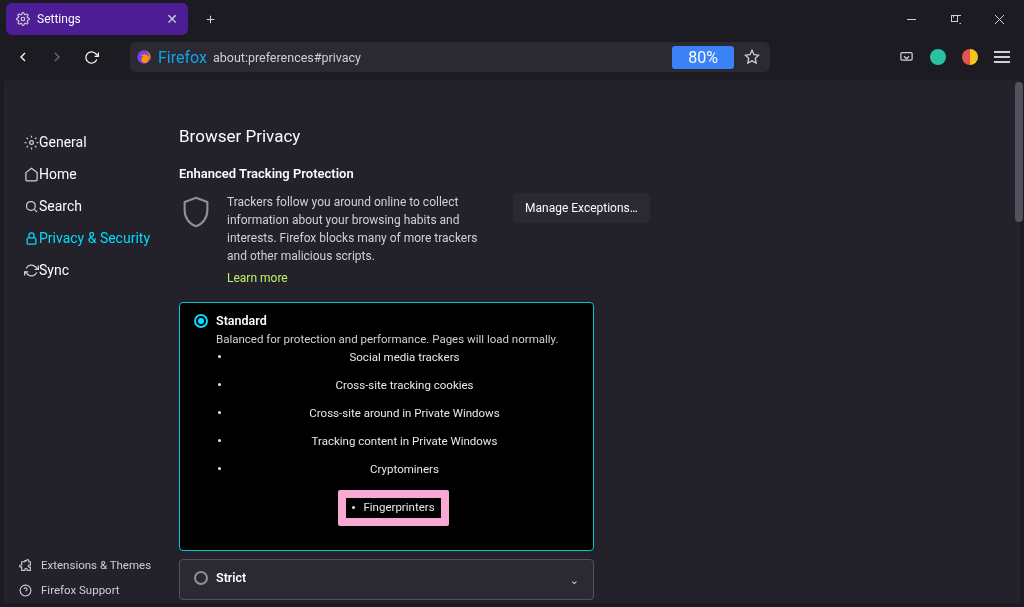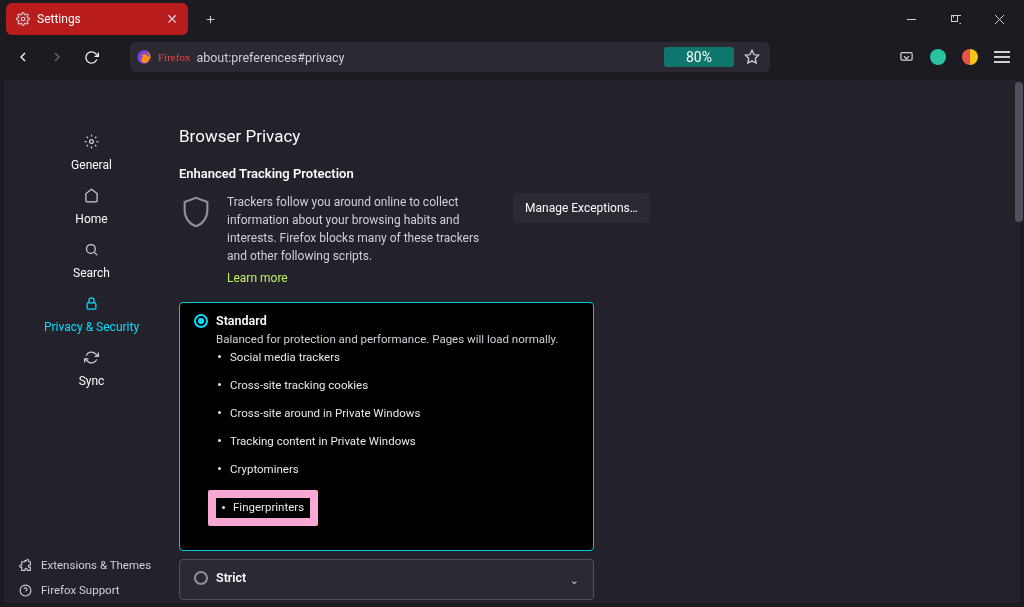--- a/index.html
+++ b/index.html
@@ -1,59 +1,59 @@
 <!DOCTYPE html>
 <html><head>
 <meta charset="utf-8">
 <style>
 * { margin: 0; padding: 0; box-sizing: border-box; font-family: -apple-system, BlinkMacSystemFont, "Segoe UI", Roboto, Helvetica, Arial, sans-serif; }
 body { width: 1024px; height: 607px; background: #1c1b22; color: #fbfbfe; overflow: hidden; }
 
 
 .titlebar { height: 38px; display: flex; align-items: center; background: #1c1b22; }
-.tab { margin-left: 6px; display: flex; align-items: center; gap: 7px; background: #b91c1c; border-radius: 6px; padding: 6px 10px; width: 182px; height: 32px; }
+.tab { margin-left: 6px; display: flex; align-items: center; gap: 7px; background: #4c1d95; border-radius: 6px; padding: 6px 10px; width: 182px; height: 32px; }
 .tab .gear { width: 14px; height: 14px; display: inline-flex; }
 .tab .title { font-size: 12px; color: #fbfbfe; flex: 1; }
 .tab .close { font-size: 14px; color: #cfcfd8; cursor: pointer; }
 .newtab { margin-left: 8px; width: 28px; height: 28px; display: flex; align-items: center; justify-content: center; border-radius: 4px; cursor: pointer; color: #cfcfd8; }
 .titlebar-spacer { flex: 1; }
 .winbtns { display: flex; gap: 2px; padding-right: 4px; }
 .winbtn { width: 42px; height: 32px; display: flex; align-items: center; justify-content: center; cursor: pointer; }
 .winbtn svg { stroke: #cfcfd8; }
 
 
 .toolbar { height: 38px; display: flex; align-items: center; padding: 0 8px; gap: 4px; }
 .navbtn { width: 30px; height: 30px; display: flex; align-items: center; justify-content: center; border-radius: 4px; cursor: pointer; }
 .navbtn.disabled { opacity: 0.35; cursor: default; }
 .urlbar { flex: 0 0 640px; margin-left: 20px; display: flex; align-items: center; background: #2b2a33; border-radius: 6px; height: 30px; padding: 0 6px; gap: 6px; }
 .urlbar .fx { width: 16px; height: 16px; }
-.urlbar .fxlabel { font-size: 11px; color: #ef4444; font-family: Liberation Serif, serif; }
+.urlbar .fxlabel { font-size: 16px; color: #0ea5e9; }
 .urlbar .url { font-size: 12.5px; color: #cfcfd8; flex: 1; }
-.zoom-badge { background: #0f766e; color: #fbfbfe; font-size: 14px; padding: 2px 22px; border-radius: 3px; }
+.zoom-badge { background: #3b82f6; color: #fbfbfe; font-size: 16px; padding: 2px 16px; border-radius: 3px; }
 .star { width: 16px; height: 16px; margin: 0 4px; cursor: pointer; }
 .toolbar-spacer { flex: 1; }
 .extbtn { width: 28px; height: 28px; display: flex; align-items: center; justify-content: center; border-radius: 4px; cursor: pointer; }
 .dot-green { width: 16px; height: 16px; border-radius: 50%; background: #2ac3a2; }
 .dot-yr { width: 16px; height: 16px; border-radius: 50%; background: conic-gradient(#f5c518 0 50%, #e5534b 50% 100%); }
 .hamburger { width: 16px; height: 12px; display: flex; flex-direction: column; justify-content: space-between; }
 .hamburger span { height: 2px; background: #cfcfd8; display: block; }
 
 
 .content { position: absolute; top: 76px; left: 0; right: 0; bottom: 0; display: flex; border-radius: 4px; margin: 4px; }
 .content-inner { flex: 1; display: flex; background: #23222b; border-radius: 2px; overflow: hidden; }
 
 
 .settings-search-row { position: absolute; top: 82px; left: 0; right: 0; display: flex; justify-content: center; }
 .settings-search { width: 144px; height: 26px; background: transparent; border: 1px solid #57565f; border-radius: 4px; display: flex; align-items: center; gap: 6px; padding: 0 8px; margin-left: 240px; }
 .settings-search .sicon { width: 12px; height: 12px; }
 .settings-search input { background: transparent; border: none; outline: none; color: #fbfbfe; font-size: 11.5px; width: 100%; }
 
 
 .sidebar { width: 175px; padding-top: 46px; display: flex; flex-direction: column; }
-.navitem { display: flex; align-items: center; gap: 9px; padding: 6px 14px; font-size: 12px; cursor: pointer; border-radius: 4px; margin: 2px 6px; flex-direction: column; }
+.navitem { display: flex; align-items: center; padding: 6px 14px; font-size: 14px; cursor: pointer; border-radius: 4px; margin: 2px 6px; }
 .navitem.active { color: #00ddff; }
 .navitem.active .navicon svg { stroke: #00ddff; }
 .navicon { width: 15px; height: 15px; display: inline-flex; align-items: center; justify-content: center; }
 .sidebar-spacer { flex: 1; }
 .footitem { display: flex; gap: 8px; padding: 5px 14px; font-size: 11.5px; cursor: pointer; color: #cfcfd8; }
 
 
 .mainpanel { flex: 1; padding: 46px 20px 6px 0; position: relative; overflow: hidden; }
 .page-title { font-size: 17px; font-weight: 400; color: #fbfbfe; margin-bottom: 20px; }
 .section-title { font-size: 13px; font-weight: 600; margin-bottom: 12px; }
@@ -66,21 +66,21 @@
 .option-card { width: 415px; border-radius: 4px; padding: 10px 14px 14px 14px; margin-bottom: 8px; position: relative; }
 .option-card.expanded { background: #000000; border: 1px solid #00c8d7; }
 .option-card.collapsed { background: #2b2a33; border: 1px solid #52525e; }
 .opt-head { display: flex; align-items: center; gap: 8px; position: relative; }
 .radio { width: 14px; height: 14px; border-radius: 50%; border: 2px solid #8f8f9d; flex-shrink: 0; }
 .radio.sel { border-color: #00ddff; background: radial-gradient(circle, #00ddff 0 40%, transparent 45%); border-width: 2px; }
 .opt-title { font-size: 12.5px; font-weight: 600; }
 .opt-sub { font-size: 11.5px; color: #cfcfd8; margin-top: 4px; margin-left: 22px; }
 .chev { position: absolute; right: 0; top: 4px; color: #cfcfd8; font-size: 11px; }
 .blocks-label { font-size: 11.5px; color: #cfcfd8; margin: 14px 0 8px 22px; }
-.block-list { list-style: none; margin-left: 22px; }
+.block-list { list-style: none; margin-left: 22px; text-align: center; }
 .block-list li { font-size: 11.5px; color: #e8e8ed; padding: 4px 0 4px 14px; position: relative; margin-bottom: 6px; }
 .block-list li::before { content: ""; position: absolute; left: 2px; top: 9px; width: 3px; height: 3px; background: #e8e8ed; border-radius: 50%; }
 .highlight-pill { display: inline-block; border: 8px solid #f9a8d4; padding: 2px 6px 4px 6px; margin-left: -8px; border-radius: 2px; }
 .highlight-pill .dot { display: inline-block; width: 3px; height: 3px; background: #e8e8ed; border-radius: 50%; vertical-align: middle; margin-right: 8px; }
 .block-list li.noprefix::before { display: none; }
 .block-list li.noprefix { padding-left: 0; }
 
 .scrollbar { position: absolute; right: 1px; top: 82px; width: 8px; height: 140px; background: #52525e; border-radius: 4px; }
 
 </style>
@@ -258,21 +258,21 @@
       <div class="page-title">Browser Privacy</div>
       <div class="section-title">Enhanced Tracking Protection</div>
 
       <div class="etp-row">
         <span class="shield">
           <svg viewBox="0 0 24 24" width="34" height="38" fill="none" stroke="#8f8f9d" stroke-width="1.5">
               <path d="M12 2l8 3v6c0 5-3.4 9.7-8 11-4.6-1.3-8-6-8-11V5l8-3z"></path>
             </svg>
         </span>
         <div>
-          <div class="etp-desc">Trackers follow you around online to collect information about your browsing habits and interests. Firefox blocks many of these trackers and other following scripts.</div>
+          <div class="etp-desc">Trackers follow you around online to collect information about your browsing habits and interests. Firefox blocks many of more trackers and other malicious scripts.</div>
           <a class="learn-more">Learn more</a>
         </div>
         <button class="manage-btn">Manage Exceptions…</button>
       </div>
 
       <div class="option-card expanded">
         <div class="opt-head">
           <span class="radio sel"></span>
           <span class="opt-title">Standard</span>
         </div>

